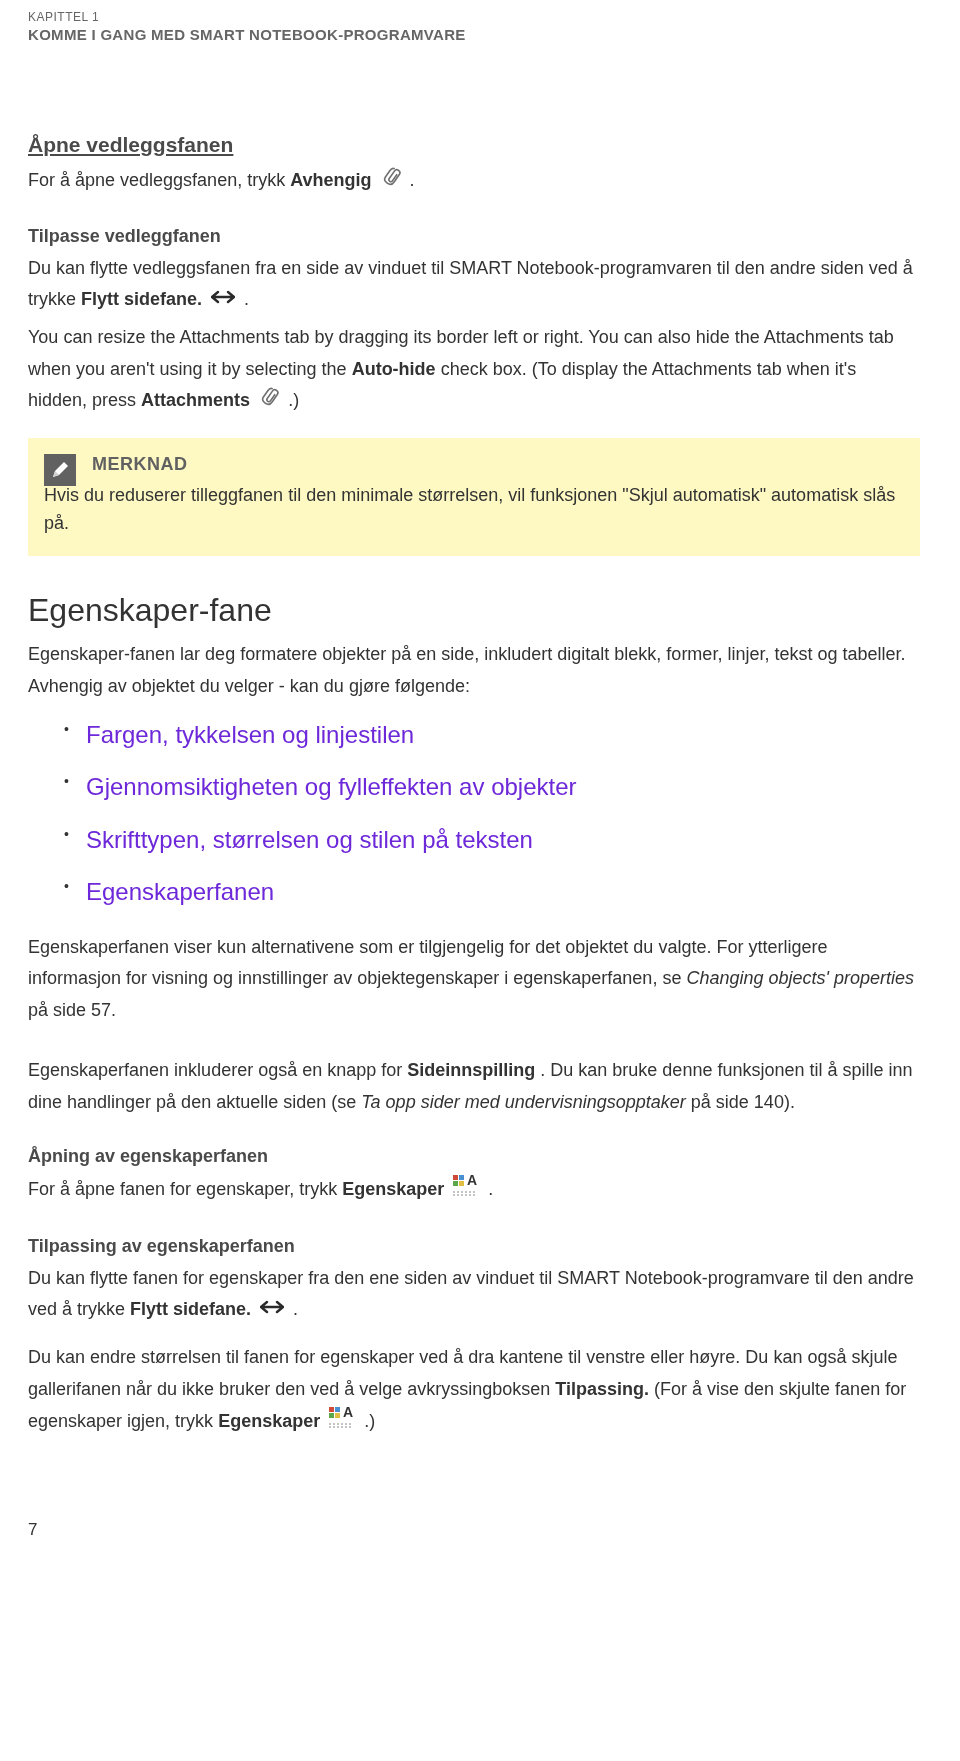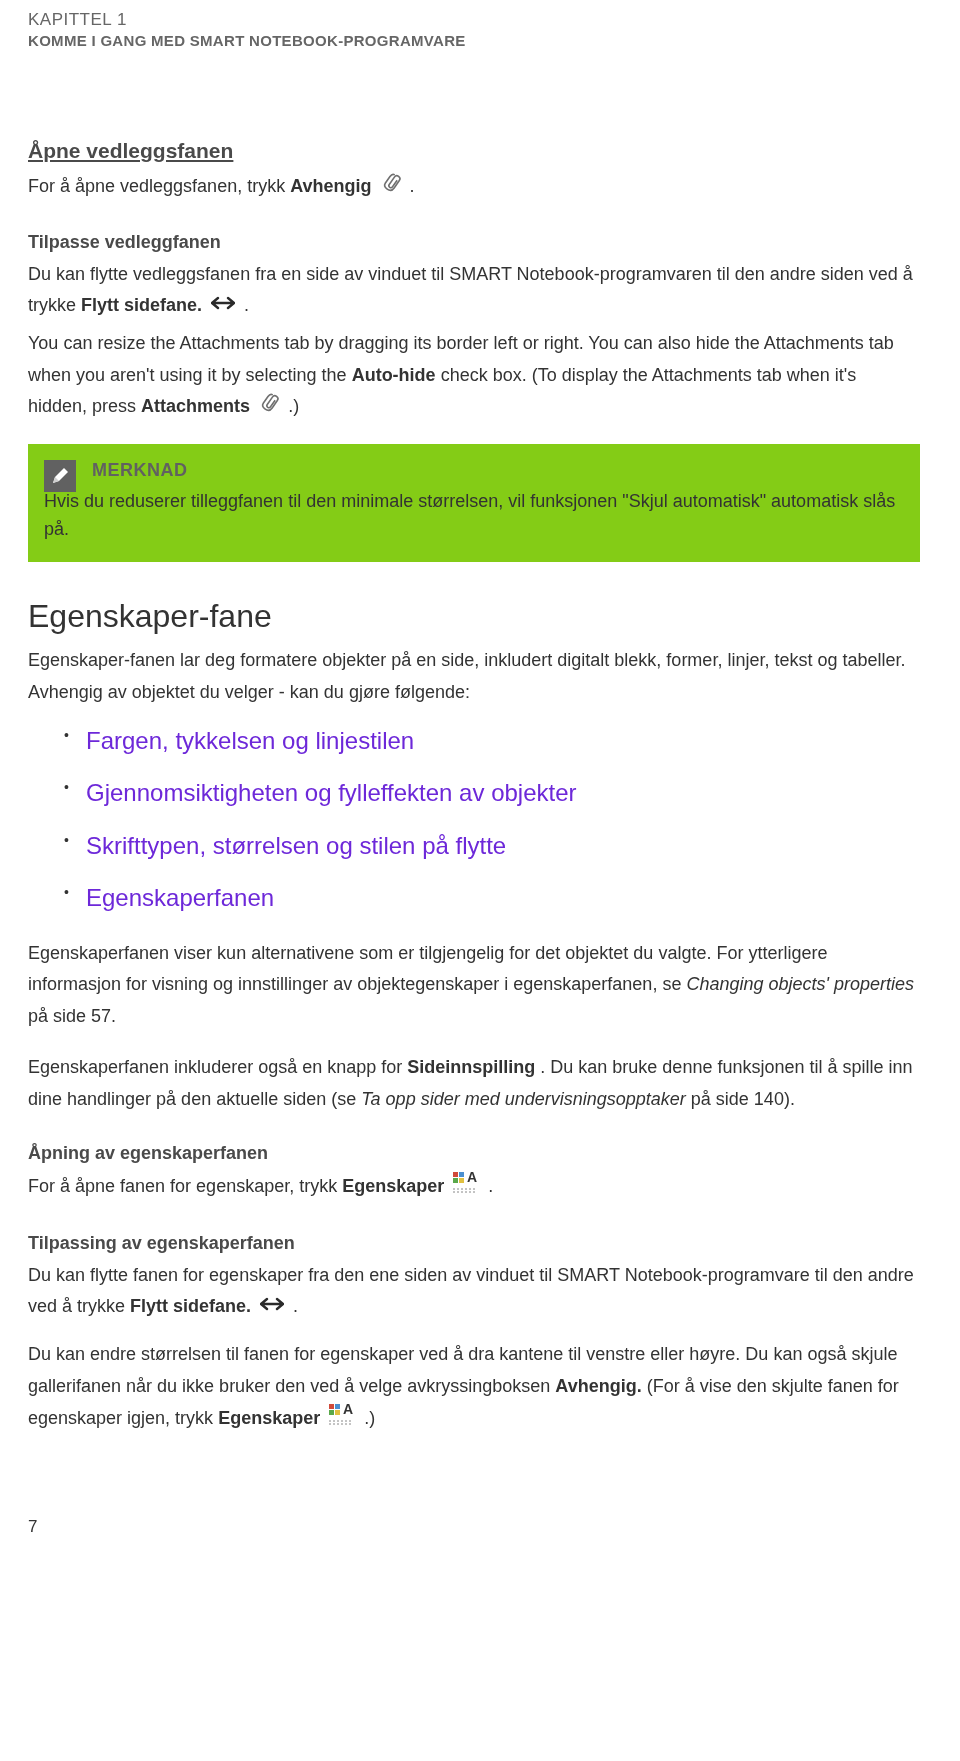--- a/index.html
+++ b/index.html
@@ -7,21 +7,21 @@
       font-family: Arial, Helvetica, sans-serif;
       background: #ffffff;
       color: #333333;
       width: 960px;
       padding: 0;
     }
     .page {
       padding: 10px 40px 40px 28px;
     }
     .chapter-line {
-      font-size: 17px;
+      font-size: 12px;
       color: #666666;
       letter-spacing: 0.5px;
       margin-bottom: 2px;
     }
     .chapter-sub {
       font-size: 15px;
       font-weight: bold;
       color: #666666;
       letter-spacing: 0.3px;
       margin-bottom: 90px;
@@ -75,21 +75,21 @@
     }
     ul.bullets li::before {
       content: "•";
       position: absolute;
       left: 0;
       top: 2px;
       font-size: 14px;
       color: #333333;
     }
     .note-box {
-      background: #84cc16;
+      background: #fef9c3;
       padding: 16px 18px 18px 64px;
       margin: 20px 0 10px 0;
       position: relative;
     }
     .note-icon {
       position: absolute;
       left: 16px;
       top: 16px;
       width: 32px;
       height: 32px;
@@ -189,31 +189,31 @@
     <div class="note-title">MERKNAD</div>
     <div class="note-text">Hvis du reduserer tilleggfanen til den minimale størrelsen, vil funksjonen "Skjul automatisk" automatisk slås på.</div>
   </div>
 
   <div class="h2">Egenskaper-fane</div>
   <p class="body">Egenskaper-fanen lar deg formatere objekter på en side, inkludert digitalt blekk, former, linjer, tekst og tabeller. Avhengig av objektet du velger - kan du gjøre følgende:</p>
 
   <ul class="bullets">
     <li>Fargen, tykkelsen og linjestilen</li>
     <li>Gjennomsiktigheten og fylleffekten av objekter</li>
-    <li>Skrifttypen, størrelsen og stilen på flytte</li>
+    <li>Skrifttypen, størrelsen og stilen på teksten</li>
     <li>Egenskaperfanen</li>
   </ul>
 
   <p class="body">
     <span>Egenskaperfanen viser kun alternativene som er tilgjengelig for det objektet du valgte. For ytterligere informasjon for visning og innstillinger av objektegenskaper i egenskaperfanen, se </span>
     <span class="italic">Changing objects' properties</span>
     <span> på side 57.</span>
   </p>
 
-  <p class="body" style="margin-top:20px;">
+  <p class="body" style="margin-top:29px;">
     <span>Egenskaperfanen inkluderer også en knapp for </span>
     <span class="bold">Sideinnspilling</span>
     <span> . Du kan bruke denne funksjonen til å spille inn dine handlinger på den aktuelle siden (se </span>
     <span class="italic">Ta opp sider med undervisningsopptaker</span>
     <span> på side 140).</span>
   </p>
 
   <div class="h4">Åpning av egenskaperfanen</div>
   <p class="body">
     <span>For å åpne fanen for egenskaper, trykk </span>
@@ -238,21 +238,21 @@
     <span class="bold">Flytt sidefane.</span>
     <span class="move-arrows">
       <svg width="24" height="18" viewBox="0 0 24 18">
           <path d="M1 9 L7 4 M1 9 L7 14 M1 9 L23 9 M23 9 L17 4 M23 9 L17 14" stroke="#2a2a2a" stroke-width="2.4" fill="none" stroke-linecap="round"></path>
         </svg>
     </span>
     <span> .</span>
   </p>
   <p class="body" style="margin-top:16px;">
     <span>Du kan endre størrelsen til fanen for egenskaper ved å dra kantene til venstre eller høyre. Du kan også skjule gallerifanen når du ikke bruker den ved å velge avkryssingboksen </span>
-    <span class="bold">Avhengig.</span>
+    <span class="bold">Tilpassing.</span>
     <span> (For å vise den skjulte fanen for egenskaper igjen, trykk</span>
     <span class="bold">Egenskaper</span>
     <span class="props-icon">
       <svg width="26" height="24" viewBox="0 0 26 24">
         <rect x="0" y="2" width="5" height="5" fill="#d04a3a"></rect>
         <rect x="6" y="2" width="5" height="5" fill="#4a8fd0"></rect>
         <rect x="0" y="8" width="5" height="5" fill="#5aa84a"></rect>
         <rect x="6" y="8" width="5" height="5" fill="#e0c040"></rect>
         <text x="14" y="12" font-size="14" font-weight="bold" fill="#333">A</text>
         <line x1="0" y1="19" x2="22" y2="19" stroke="#888" stroke-width="1" stroke-dasharray="2 2"></line>

